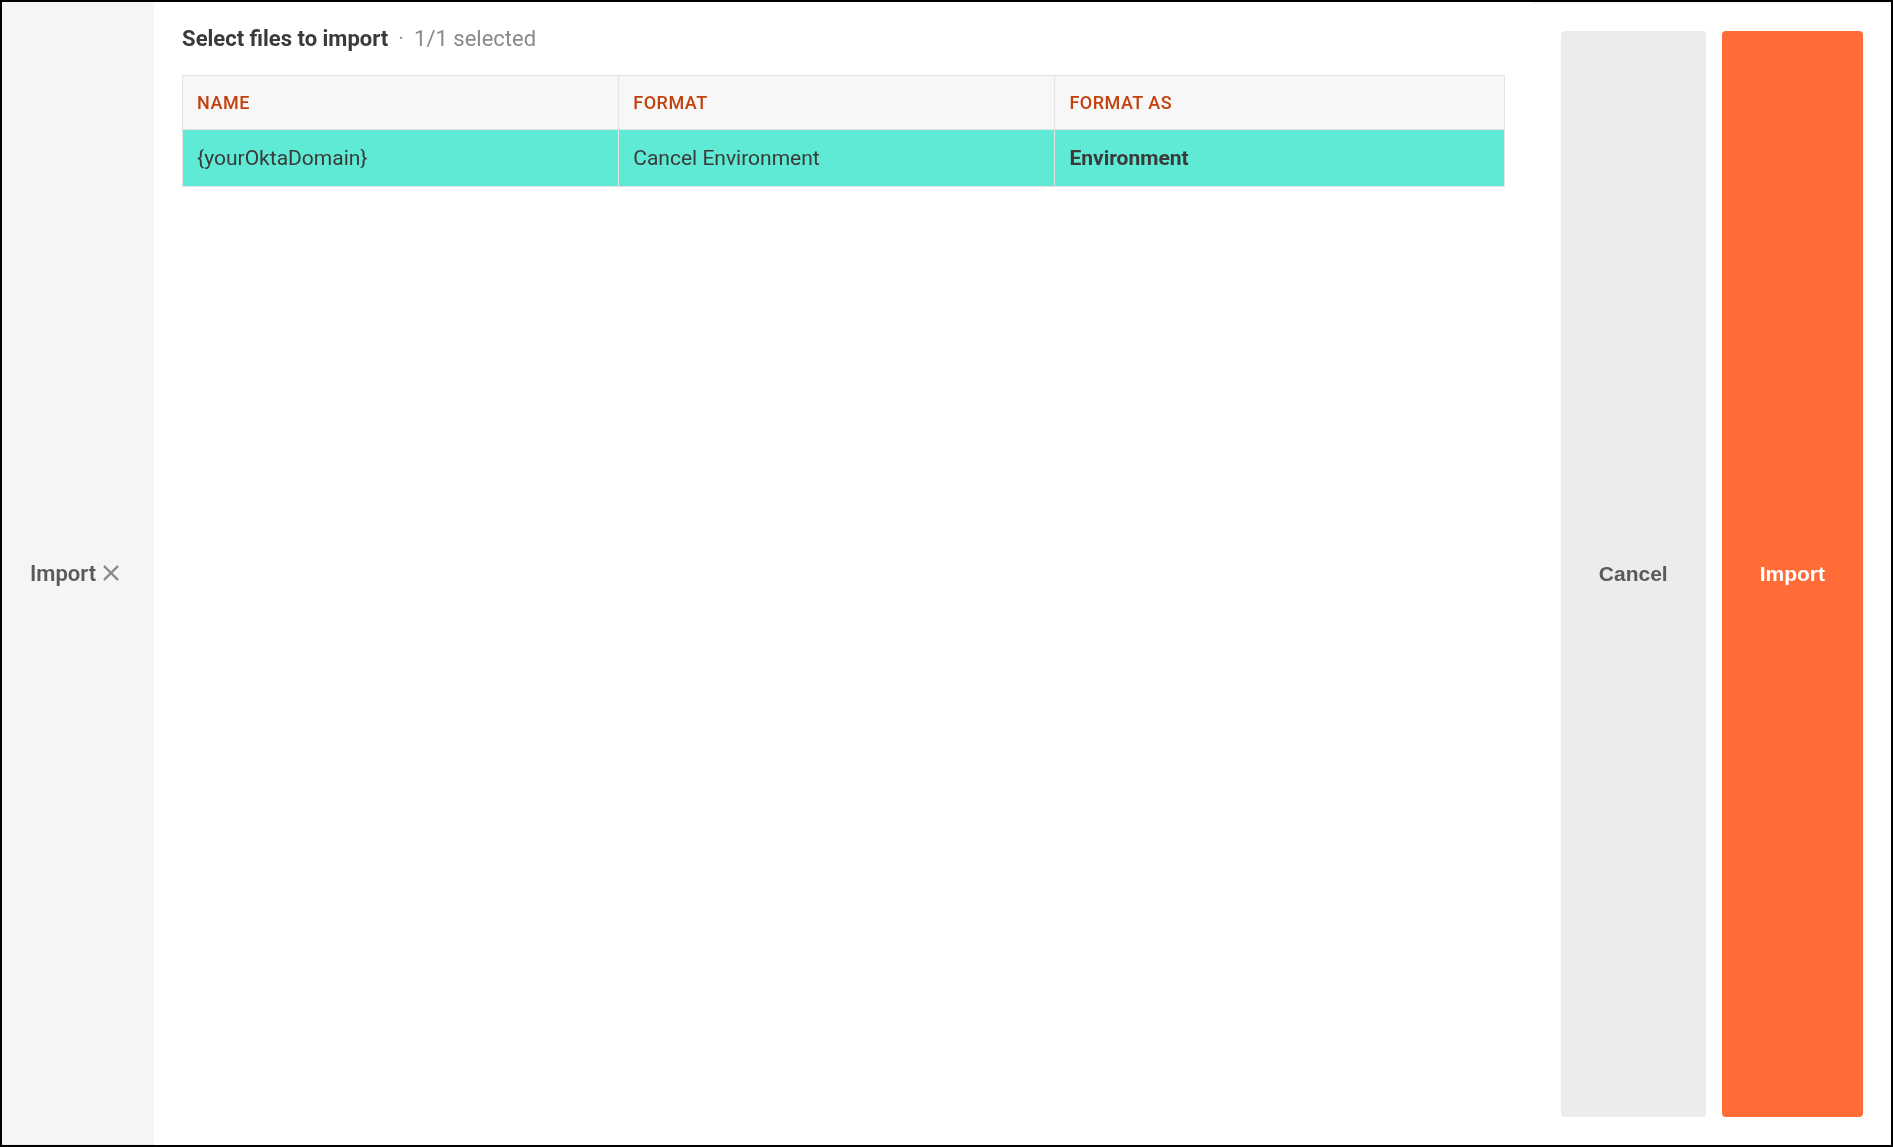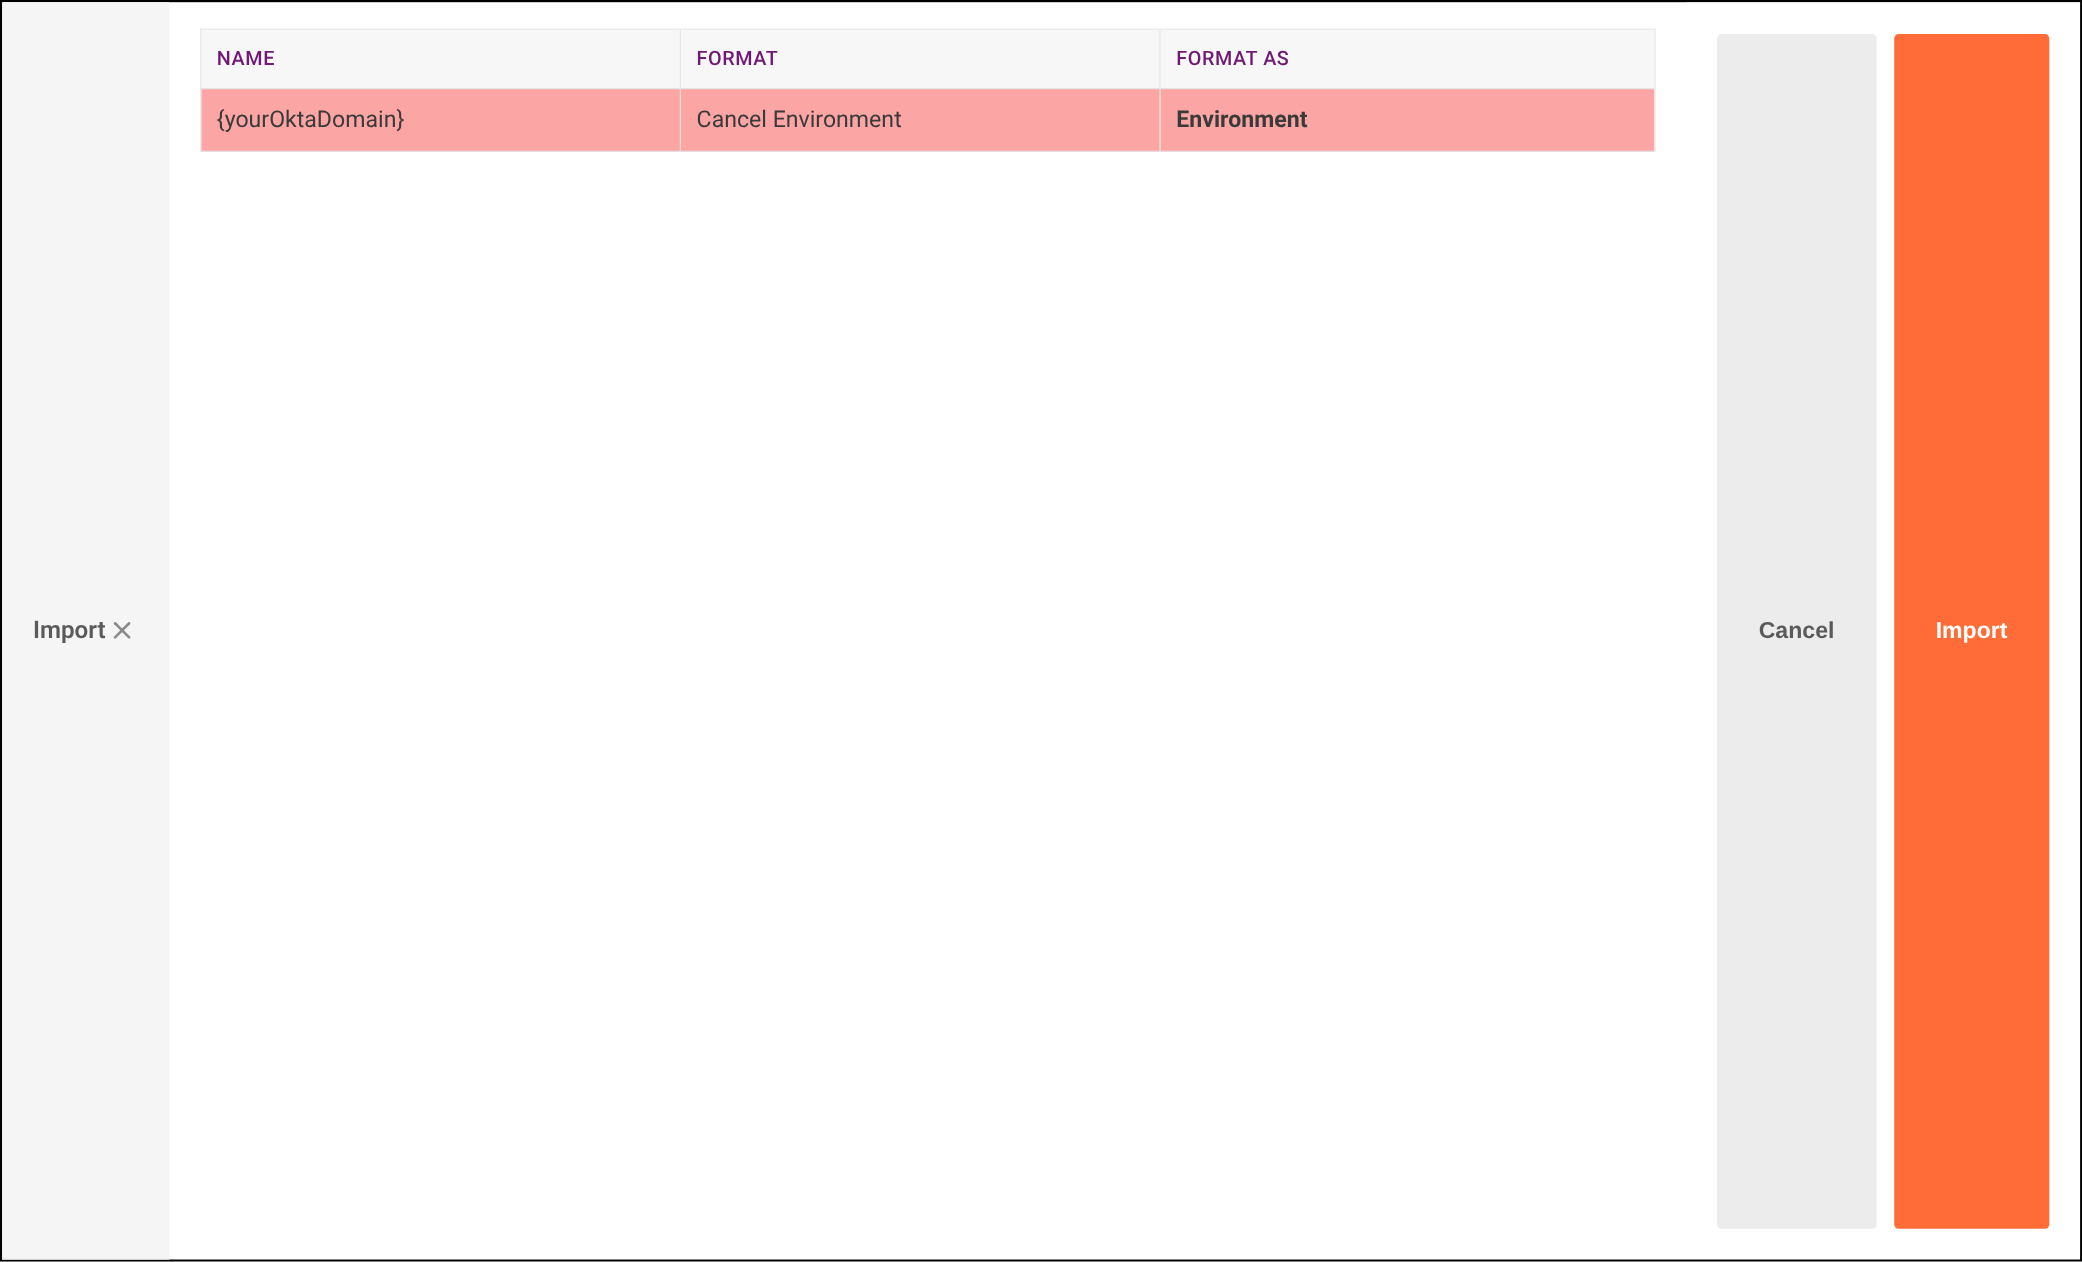--- a/index.html
+++ b/index.html
@@ -82,35 +82,35 @@
       width: 100%;
       border-collapse: collapse;
       border: 1px solid #e4e4e4;
     }
     .file-table thead th {
       background: #f7f7f7;
       text-align: left;
       padding: 16px 14px;
       font-size: 18px;
       font-weight: 500;
-      color: #701a75;
+      color: #c2410c;
       letter-spacing: 0.5px;
       border-bottom: 1px solid #e4e4e4;
       border-right: 1px solid #e4e4e4;
     }
     .file-table thead th:last-child {
       border-right: none;
     }
     .file-table tbody td {
       padding: 16px 14px;
       font-size: 21px;
       color: #3a3a3a;
       border-bottom: 1px solid #e4e4e4;
       border-right: 1px solid #e4e4e4;
-      background: #fca5a5;
+      background: #5eead4;
     }
     .file-table tbody td:last-child {
       border-right: none;
       font-weight: bold;
     }
     .col-name { width: 33%; }
     .col-format { width: 33%; }
     .col-import-as { width: 34%; }
     .modal-footer {
       padding: 28px 28px;
@@ -144,20 +144,25 @@
     <div class="modal-title">Import</div>
     <button class="close-button">
       <svg viewBox="0 0 24 24" fill="none" stroke="currentColor" stroke-width="2.5" stroke-linecap="round">
         <line x1="5" y1="5" x2="19" y2="19"></line>
         <line x1="19" y1="5" x2="5" y2="19"></line>
       </svg>
     </button>
   </div>
 
   <div class="modal-body">
+    <div class="select-heading">
+      <span class="select-heading-label">Select files to import</span>
+      <span class="select-heading-sep">·</span>
+      <span class="select-heading-count">1/1 selected</span>
+    </div>
 
     <table class="file-table">
       <thead>
         <tr>
           <th class="col-name">NAME</th>
           <th class="col-format">FORMAT</th>
           <th class="col-import-as">FORMAT AS</th>
         </tr>
       </thead>
       <tbody>

